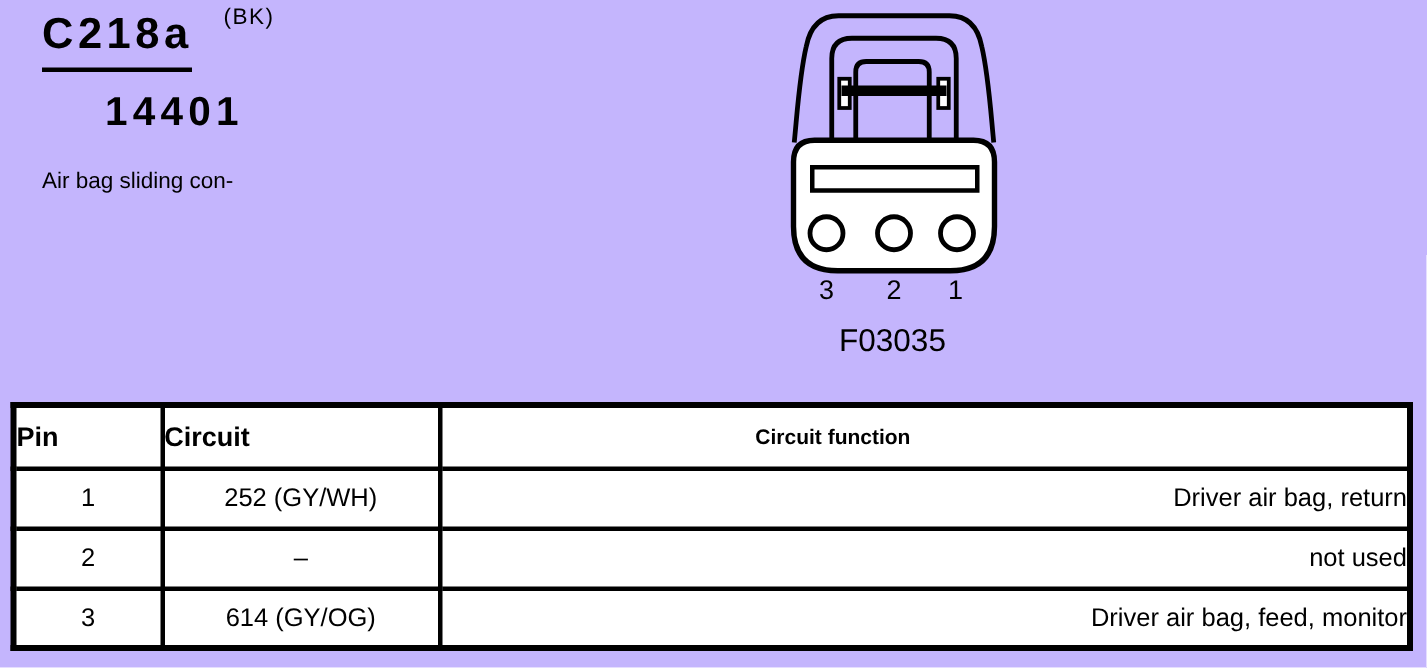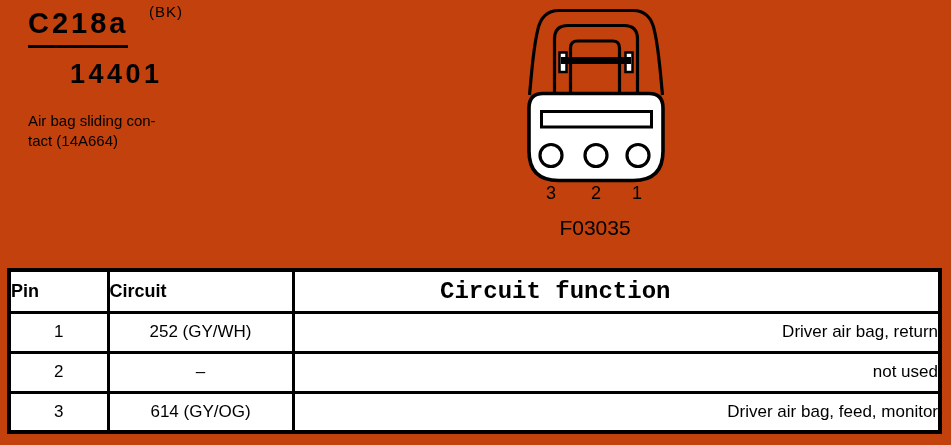--- a/index.html
+++ b/index.html
@@ -3,21 +3,21 @@
 <meta charset="utf-8">
 <style>
   * { margin: 0; padding: 0; box-sizing: border-box; }
   html, body { background: #fff; }
   body { font-family: "Liberation Sans", "DejaVu Sans", sans-serif; }
 
   .page {
     position: relative;
     width: 951px;
     height: 445px;
-    background: #c2410c;
+    background: #c4b5fd;
     color: #000000;
     overflow: hidden;
   }
 
   
   .connector-id {
     position: absolute;
     left: 28px;
     top: 6px;
     display: inline-block;
@@ -91,35 +91,34 @@
     font-size: 17px;
   }
   table.pinout th, table.pinout td {
     border: 3px solid #000;
     background: #fff;
     vertical-align: middle;
   }
   table.pinout thead tr { height: 42px; }
   table.pinout tbody tr { height: 40px; }
   th.h-pin, th.h-circuit { text-align: left; font-size: 18px; }
-  th.h-function { text-align: center; font-size: 24px; padding-right: 122px; font-family: Liberation Mono, monospace; }
+  th.h-function { text-align: center; font-size: 14px; padding-right: 122px; }
   td.c-pin, td.c-circuit { text-align: center; }
   td.c-function { text-align: right; padding-left: 16px; }
 </style>
 </head>
 <body>
 
 <div class="page">
 
   <div class="connector-id">C218a</div>
   <div class="connector-color">(BK)</div>
   <div class="part-number">14401</div>
   <div class="description">
     <div>Air bag sliding con-</div>
-    <div>tact (14A664)</div>
   </div>
 
   <svg class="connector-svg" width="190" height="190" viewBox="505 0 190 190" fill="none" stroke="#000" stroke-width="3.2">
 
     <path d="M 529.5 95 C 531.5 75, 533 50, 537.5 31 Q 541.5 10.5, 559 10.5 L 633 10.5 Q 650.5 10.5, 654.5 31 C 659 50, 660.5 75, 662.5 95"></path>
 
     <path d="M 554.5 95 V 39 Q 554.5 25.5, 568 25.5 H 624 Q 637.5 25.5, 637.5 39 V 95"></path>
 
     <path d="M 570.5 95 V 48 Q 570.5 41, 577.5 41 H 612.5 Q 619.5 41, 619.5 48 V 95"></path>
 

